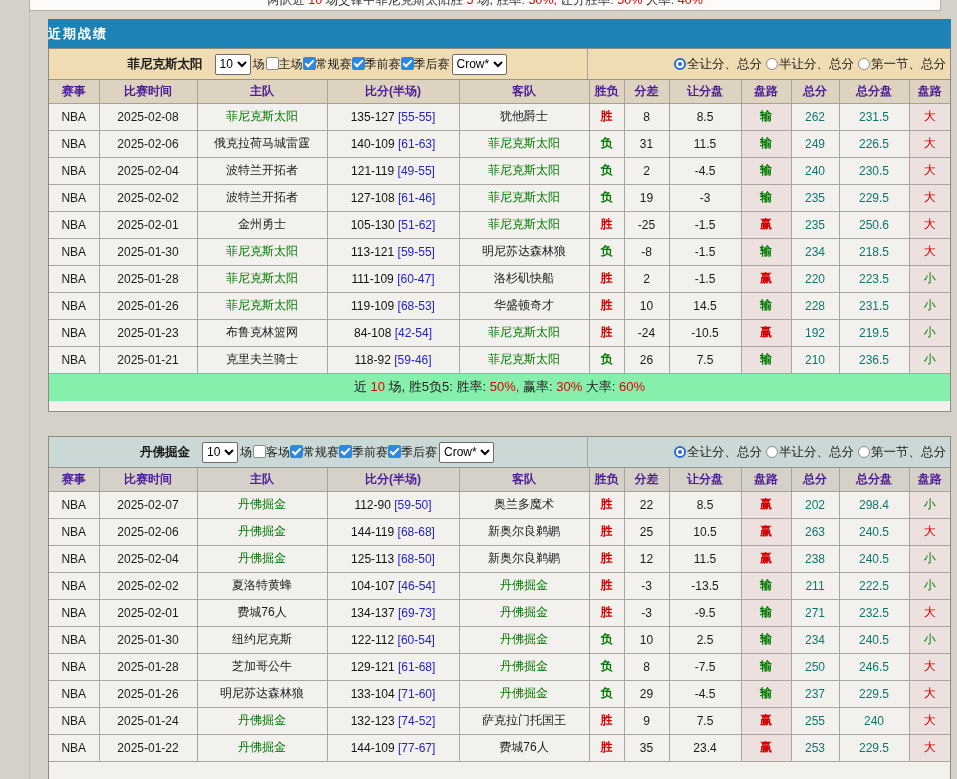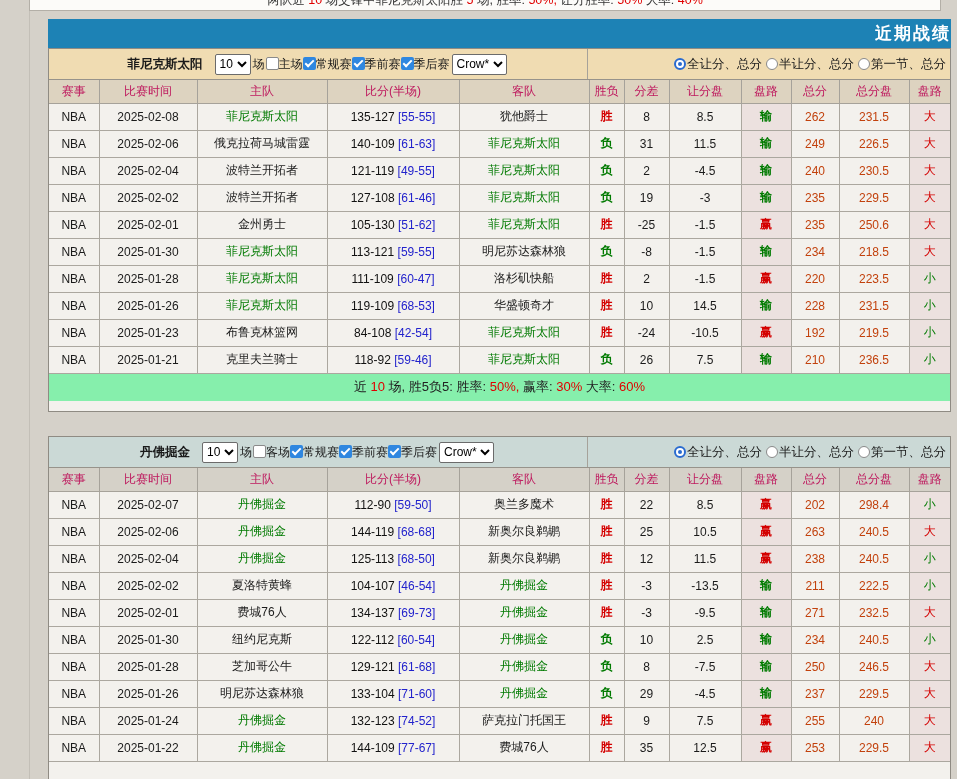--- a/index.html
+++ b/index.html
@@ -10,22 +10,22 @@
 
   
   .top-note-box { position:absolute; left:29px; top:-9px; width:912px; height:20px;
     background:#fcfbf9; border:1px solid #b3afa7; overflow:hidden; }
   .top-note-text { position:absolute; bottom:1px; left:0; right:0; text-align:center;
     font-size:12.5px; color:#333; white-space:nowrap; }
   .red-num { color:#e00000; }
 
   
   .title-bar { position:absolute; left:48px; top:19px; width:903px; height:29px;
-    background:#1d82b5; color:#fff; text-align:right; line-height:29px;
-    font-size:17px; font-weight:bold; letter-spacing:2px; }
+    background:#1d82b5; color:#fff; text-align:left; line-height:29px;
+    font-size:13px; font-weight:bold; letter-spacing:2px; }
 
   
   .panel { position:absolute; left:48px; width:903px; height:364px;
     background:#f3f1ed; border:1px solid #8f8b83; }
   .panel0 { top:48px; }
   .panel1 { top:436px; }
 
   .team-bar { height:31px; display:flex; border-bottom:1px solid #97938b; }
   .panel0 .team-bar { background:#f0dcb2; }
   .panel1 .team-bar { background:#cbd9d6; }
@@ -45,32 +45,32 @@
   .cb.unchecked { background:#fff; border:1px solid #8a8a8a; }
 
   .radio { width:12px; height:12px; border-radius:50%; display:inline-block;
     vertical-align:-2px; background:#fff; border:1px solid #8a8a8a; margin-right:1px; }
   .radio.selected { border:2px solid #2a6bd0; position:relative; }
   .radio.selected::after { content:""; position:absolute; left:2px; top:2px;
     width:4px; height:4px; border-radius:50%; background:#2a6bd0; }
   .radio-label { margin-right:4px; }
 
   table { border-collapse:collapse; table-layout:fixed; width:100%; }
-  th { height:23px; font-size:12px; font-weight:normal; color:#be185d;
+  th { height:23px; font-size:12px; font-weight:bold; color:#4c1d95;
     border-right:1px solid #a6a29a; border-bottom:1px solid #a6a29a; text-align:center; }
   .panel0 th { background:#ddd3c0; }
   .panel1 th { background:#d5d1c8; }
   td { height:27px; font-size:12px; color:#1a1a1a; text-align:center;
     border-right:1px solid #aba79f; border-bottom:1px solid #aba79f; background:#f3f1ed;
     overflow:hidden; white-space:nowrap; }
   th:last-child, td:last-child { border-right:none; }
   td.panlu { background:#ece1df; }
   .g { color:#007a00; }
   .r { color:#d40000; }
-  .bl { color:#c2410c; }
+  .bl { color:#0f766e; }
   .focus { color:#007a00; }
   .result { font-weight:bold; }
   .score-main { font-weight:normal; color:#111; }
   .half { color:#2222cc; }
 
   .summary { height:27px; line-height:26px; text-align:center; background:#86efac;
     font-size:13px; color:#222; }
 </style>
 </head>
 <body>
@@ -460,21 +460,21 @@
             <td class="panlu r">大</td>
           </tr>
           <tr>
             <td>NBA</td>
             <td>2025-01-22</td>
             <td class="focus">丹佛掘金</td>
             <td><span class="score-main">144-109</span> <span class="half">[77-67]</span></td>
             <td>费城76人</td>
             <td class="result r">胜</td>
             <td>35</td>
-            <td>12.5</td>
+            <td>23.4</td>
             <td class="panlu result r">赢</td>
             <td class="bl">253</td>
             <td class="bl">229.5</td>
             <td class="panlu r">大</td>
           </tr>
         </tbody>
     </table>
   </section>
 </div>
 

